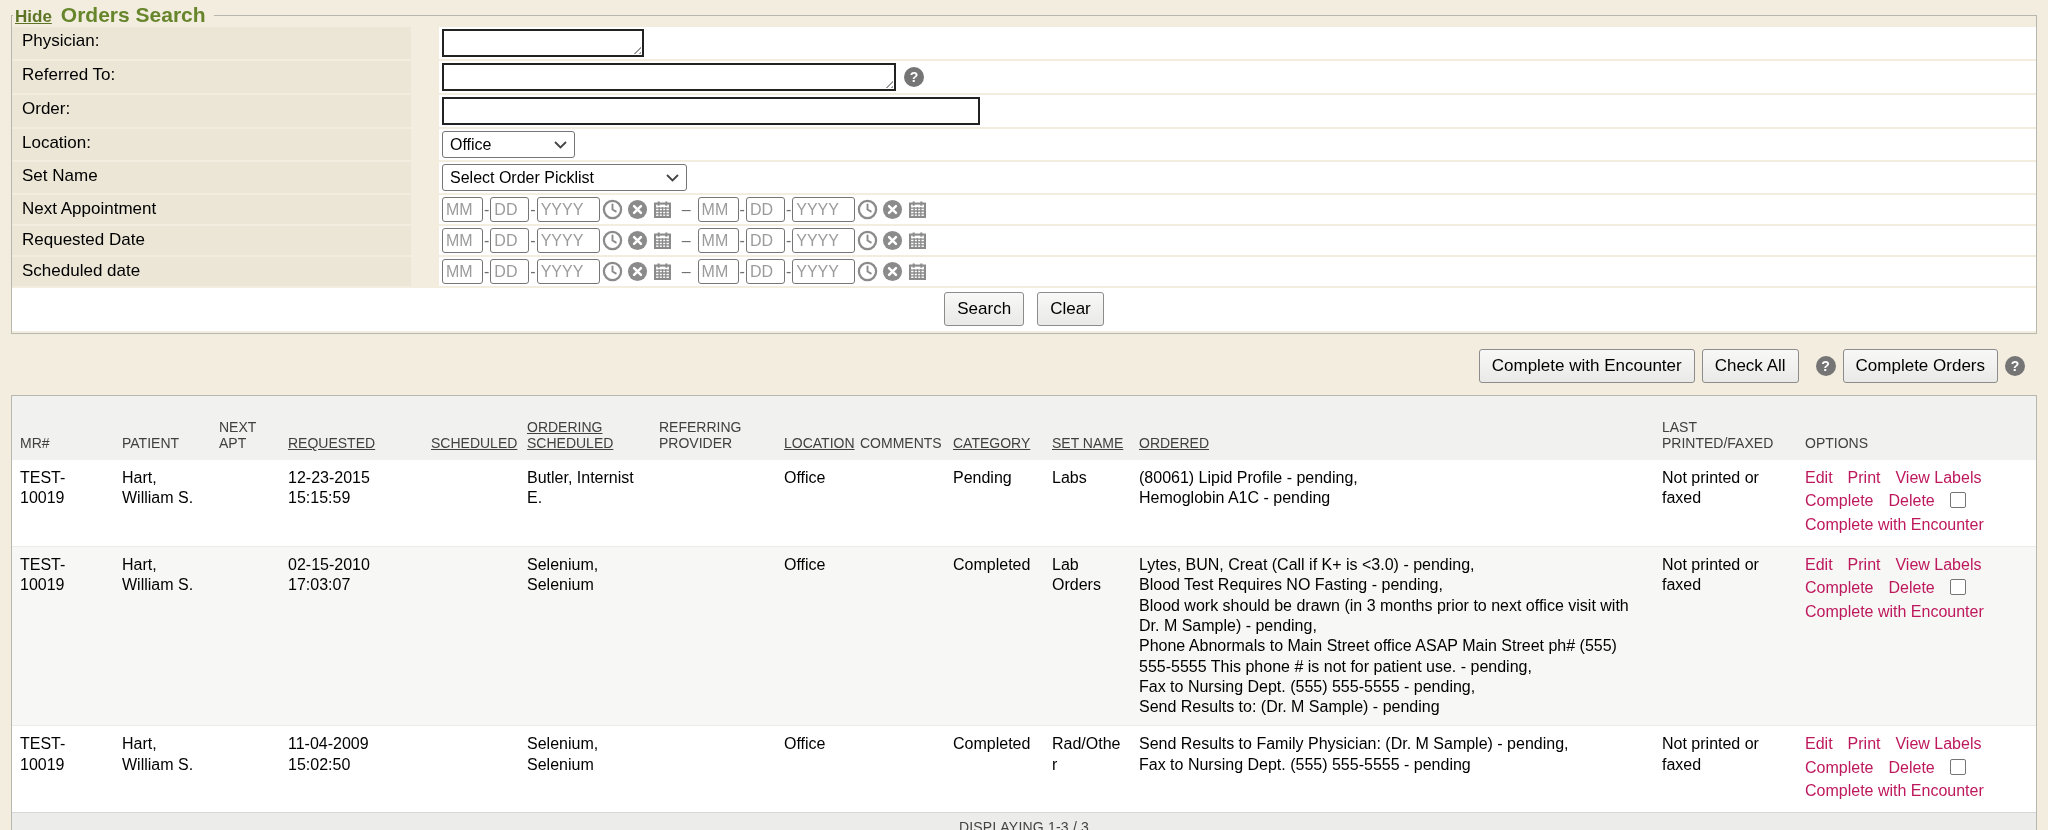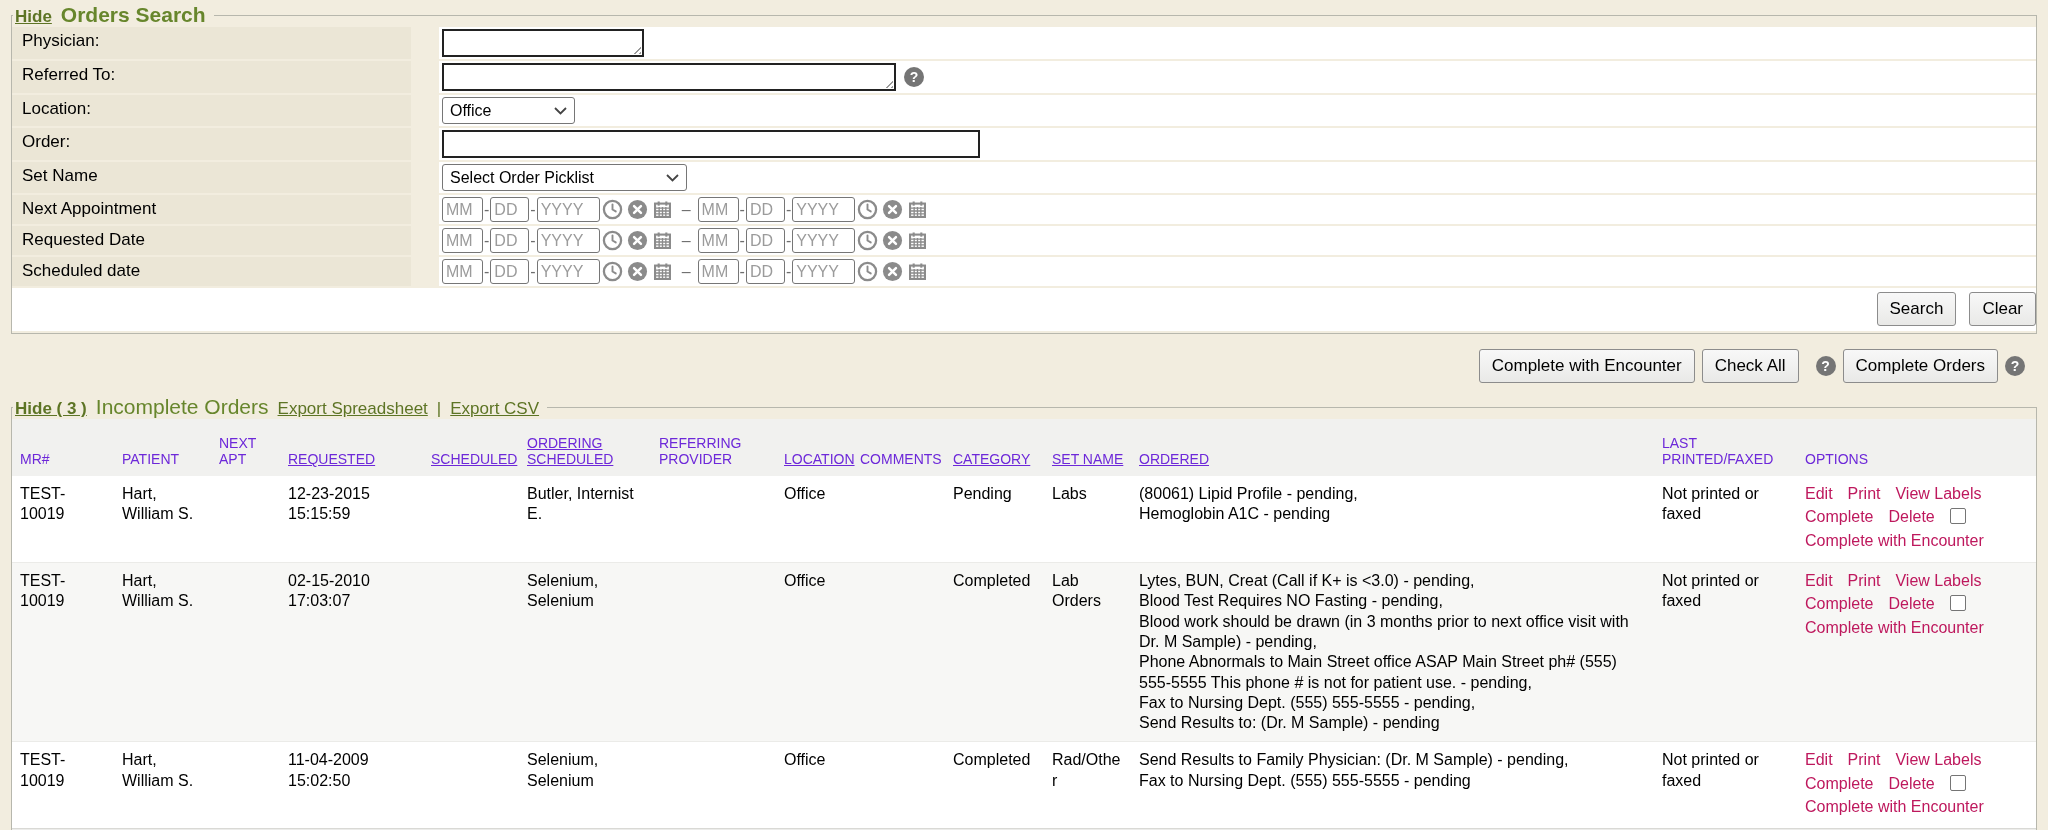--- a/index.html
+++ b/index.html
@@ -41,41 +41,41 @@
   }
   .date-input {
     border:1px solid #767676; border-radius:3px; background:#fff; height:21px;
     padding:1px 3px; font-family:"Liberation Sans",sans-serif; font-size:16px; outline:none;
   }
   .date-input::placeholder { color:#9b9b9b; opacity:1; }
   .date-sep { color:#6e6e6e; margin:0 1px; }
   .range-sep { color:#6e6e6e; margin:0 7px; }
   .dicon { display:inline-flex; margin:0 2px; cursor:pointer; }
   .dicon:first-of-type { margin-left:6px; }
-  .form-actions { background:#fff; display:flex; justify-content:flex-end; gap:13px; padding:4px 0 5px 0; }
+  .form-actions { background:#fff; display:flex; justify-content:center; gap:13px; padding:4px 0 5px 0; }
 
   
   .btn {
     font-family:"Liberation Sans",sans-serif; font-size:17px; color:#000;
     background:linear-gradient(#f8f8f8,#e9e9e7); border:1px solid #8c8c8c; border-radius:3px;
     padding:2px 12px 3px 12px; height:27px; cursor:pointer; white-space:nowrap;
   }
   .help-icon {
     width:20px; height:20px; border-radius:50%; background:#757575; color:#fff;
     font-weight:bold; font-size:14px; line-height:20px; text-align:center;
     display:inline-block; cursor:pointer; user-select:none;
   }
   .action-bar { display:flex; justify-content:flex-end; align-items:center; gap:7px; margin:15px 23px 12px 0; }
   .gap-left { margin-left:10px; }
 
   
   table.orders { width:100%; border-collapse:collapse; table-layout:fixed; background:#fff; }
   th {
-    background:#f1f1ef; color:#6d28d9; font-size:14px; font-weight:normal;
-    text-align:left; vertical-align:bottom; padding:16px 6px 9px 8px;
+    background:#f1f1ef; color:#404040; font-size:14px; font-weight:normal;
+    text-align:left; vertical-align:bottom; padding:23px 6px 9px 8px;
   }
   th span.sortable { text-decoration:underline; cursor:pointer; }
   td { vertical-align:top; padding:8px 6px 8px 8px; font-size:16px; line-height:1.27; overflow-wrap:break-word; }
   tbody tr + tr td { border-top:1px solid #ebebe8; }
   tbody tr.row-alt td { background:#f7f7f5; }
   tfoot td {
     background:#ececea; border-top:1px solid #d9d9d5; text-align:center;
     font-size:14px; color:#434343; padding:6px 0 7px 0; letter-spacing:0.2px;
   }
   .ordered-item { margin:0; }
@@ -111,38 +111,38 @@
           <div class="form-label">Referred To:</div>
           <div class="form-field">
             <span class="input-wrap">
               <input class="text-input" type="text" style="width: 440px;">
               <span class="grip"></span>
             </span>
             <span class="help-icon" style="margin-left: 8px;">?</span>
           </div>
         </div>
         <div class="form-row">
+          <div class="form-label">Order:</div>
+          <div class="form-field">
+            <span class="input-wrap">
+              <input class="text-input" type="text" style="width: 524px;">
+            </span>
+          </div>
+        </div>
+        <div class="form-row">
           <div class="form-label">Location:</div>
           <div class="form-field">
             <div class="select-box" style="width: 117px;">
               <span>Office</span>
               <span style="display: inline-flex;">
                 <svg width="13" height="8" viewBox="0 0 13 8">
                   <path d="M1 1 L6.5 6.5 L12 1" fill="none" stroke="#444" stroke-width="1.8"></path>
                 </svg>
               </span>
             </div>
-          </div>
-        </div>
-        <div class="form-row">
-          <div class="form-label">Order:</div>
-          <div class="form-field">
-            <span class="input-wrap">
-              <input class="text-input" type="text" style="width: 524px;">
-            </span>
           </div>
         </div>
         <div class="form-row">
           <div class="form-label">Set Name</div>
           <div class="form-field">
             <div class="select-box" style="width: 229px;">
               <span>Select Order Picklist</span>
               <span style="display: inline-flex;">
                 <svg width="13" height="8" viewBox="0 0 13 8">
                   <path d="M1 1 L6.5 6.5 L12 1" fill="none" stroke="#444" stroke-width="1.8"></path>
@@ -340,27 +340,20 @@
 
   <div class="action-bar">
     <button class="btn">Complete with Encounter</button>
     <button class="btn">Check All</button>
     <span class="help-icon gap-left">?</span>
     <button class="btn">Complete Orders</button>
     <span class="help-icon">?</span>
   </div>
 
   <fieldset class="panel orders-panel">
-    <legend>
-      <a class="hide-link">Hide ( 3 )</a>
-      <span class="panel-title">Incomplete Orders</span>
-      <a class="export-link">Export Spreadsheet</a>
-      <span class="legend-divider">|</span>
-      <a class="export-link">Export CSV</a>
-    </legend>
     <table class="orders">
       <colgroup>
         <col style="width:102px">
           <col style="width:97px">
           <col style="width:69px">
           <col style="width:143px">
         <col style="width:96px">
           <col style="width:132px">
           <col style="width:125px">
           <col style="width:76px">

